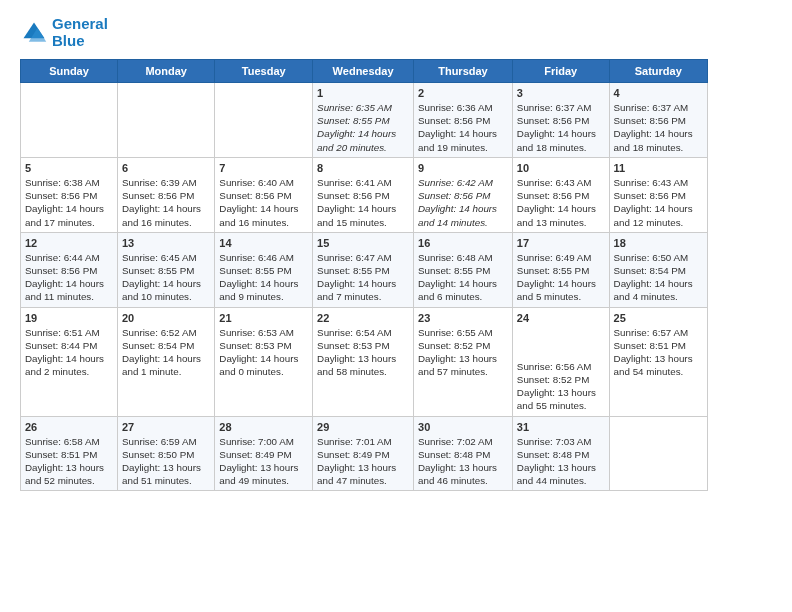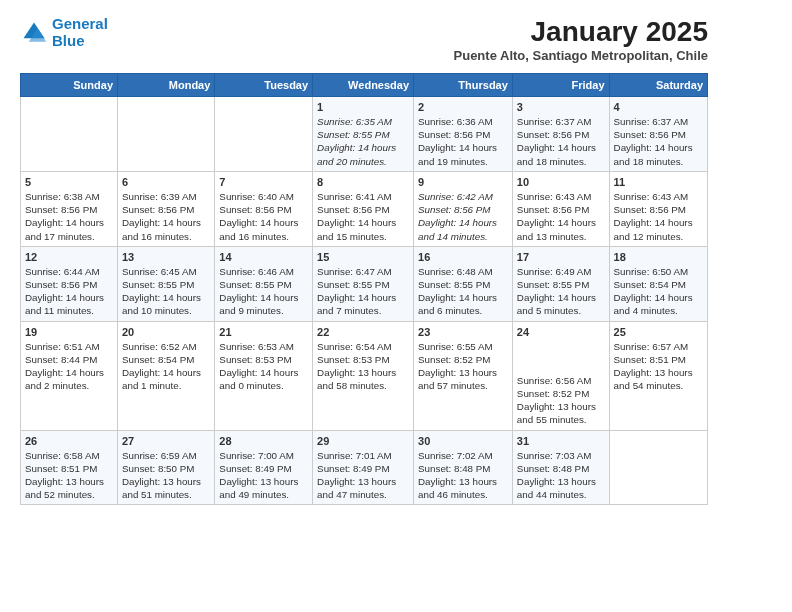--- a/index.html
+++ b/index.html
@@ -54,21 +54,21 @@
     }
     .calendar {
       width: 100%;
       border-collapse: collapse;
       font-size: 10.5px;
     }
     .calendar thead th {
       background: #2d6eb5;
       color: #fff;
       padding: 5px 4px;
-      text-align: right;
+      text-align: center;
       font-size: 11px;
       font-weight: bold;
       border: 1px solid #2060a0;
     }
     .calendar tbody td {
       border: 1px solid #ccc;
       vertical-align: top;
       padding: 4px 4px 3px 4px;
       width: 108px;
       min-height: 70px;
@@ -104,24 +104,20 @@
     <div class="logo">
       <svg class="logo-icon" viewBox="0 0 32 32">
         <polygon points="16,4 28,22 4,22" fill="#1a7abf"></polygon>
         <polygon points="20,10 30,26 10,26" fill="#2d8fd4" opacity="0.6"></polygon>
       </svg>
       <div class="logo-text">
         <div><span>General</span></div>
         <div><span style="color:#1a7abf">Blue</span></div>
       </div>
     </div>
-    <div class="title-block">
-      <div class="month-title">January 2025</div>
-      <div class="subtitle">Puente Alto, Santiago Metropolitan, Chile</div>
-    </div>
   </div>
 
   <table class="calendar">
     <thead>
       <tr>
       <th>Sunday</th>
           <th>Monday</th>
           <th>Tuesday</th>
           <th>Wednesday</th>
           <th>Thursday</th>

